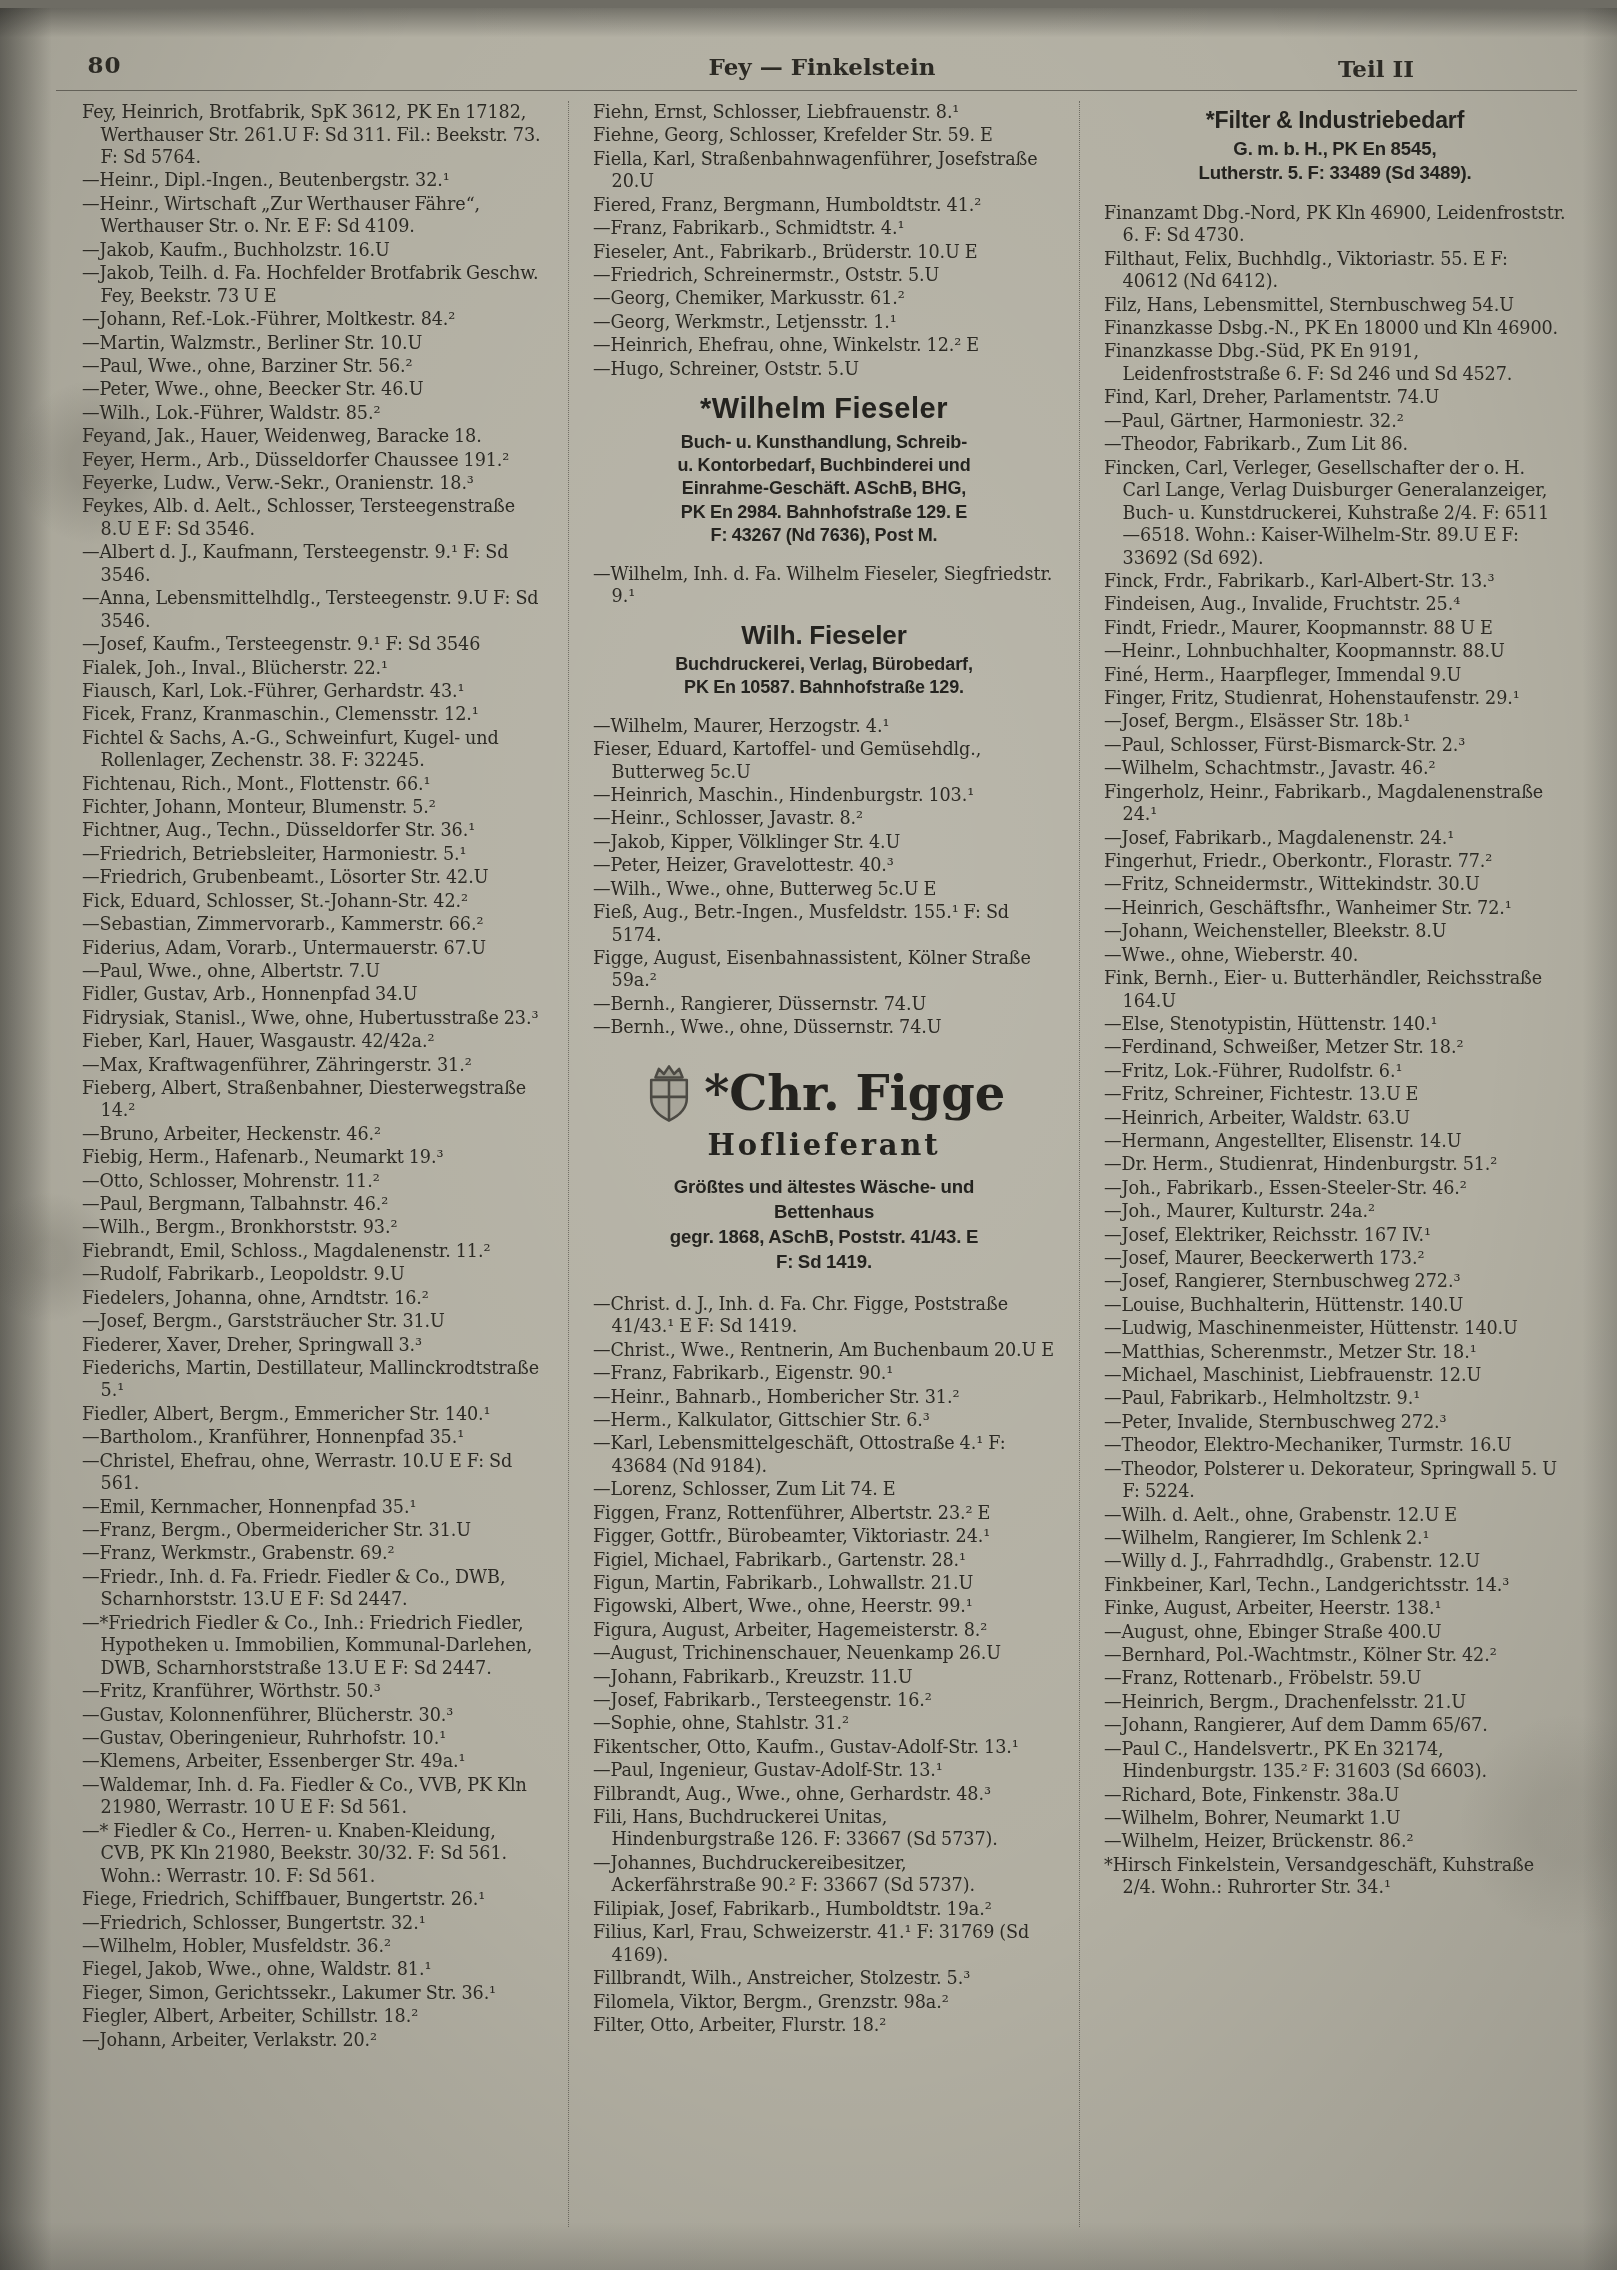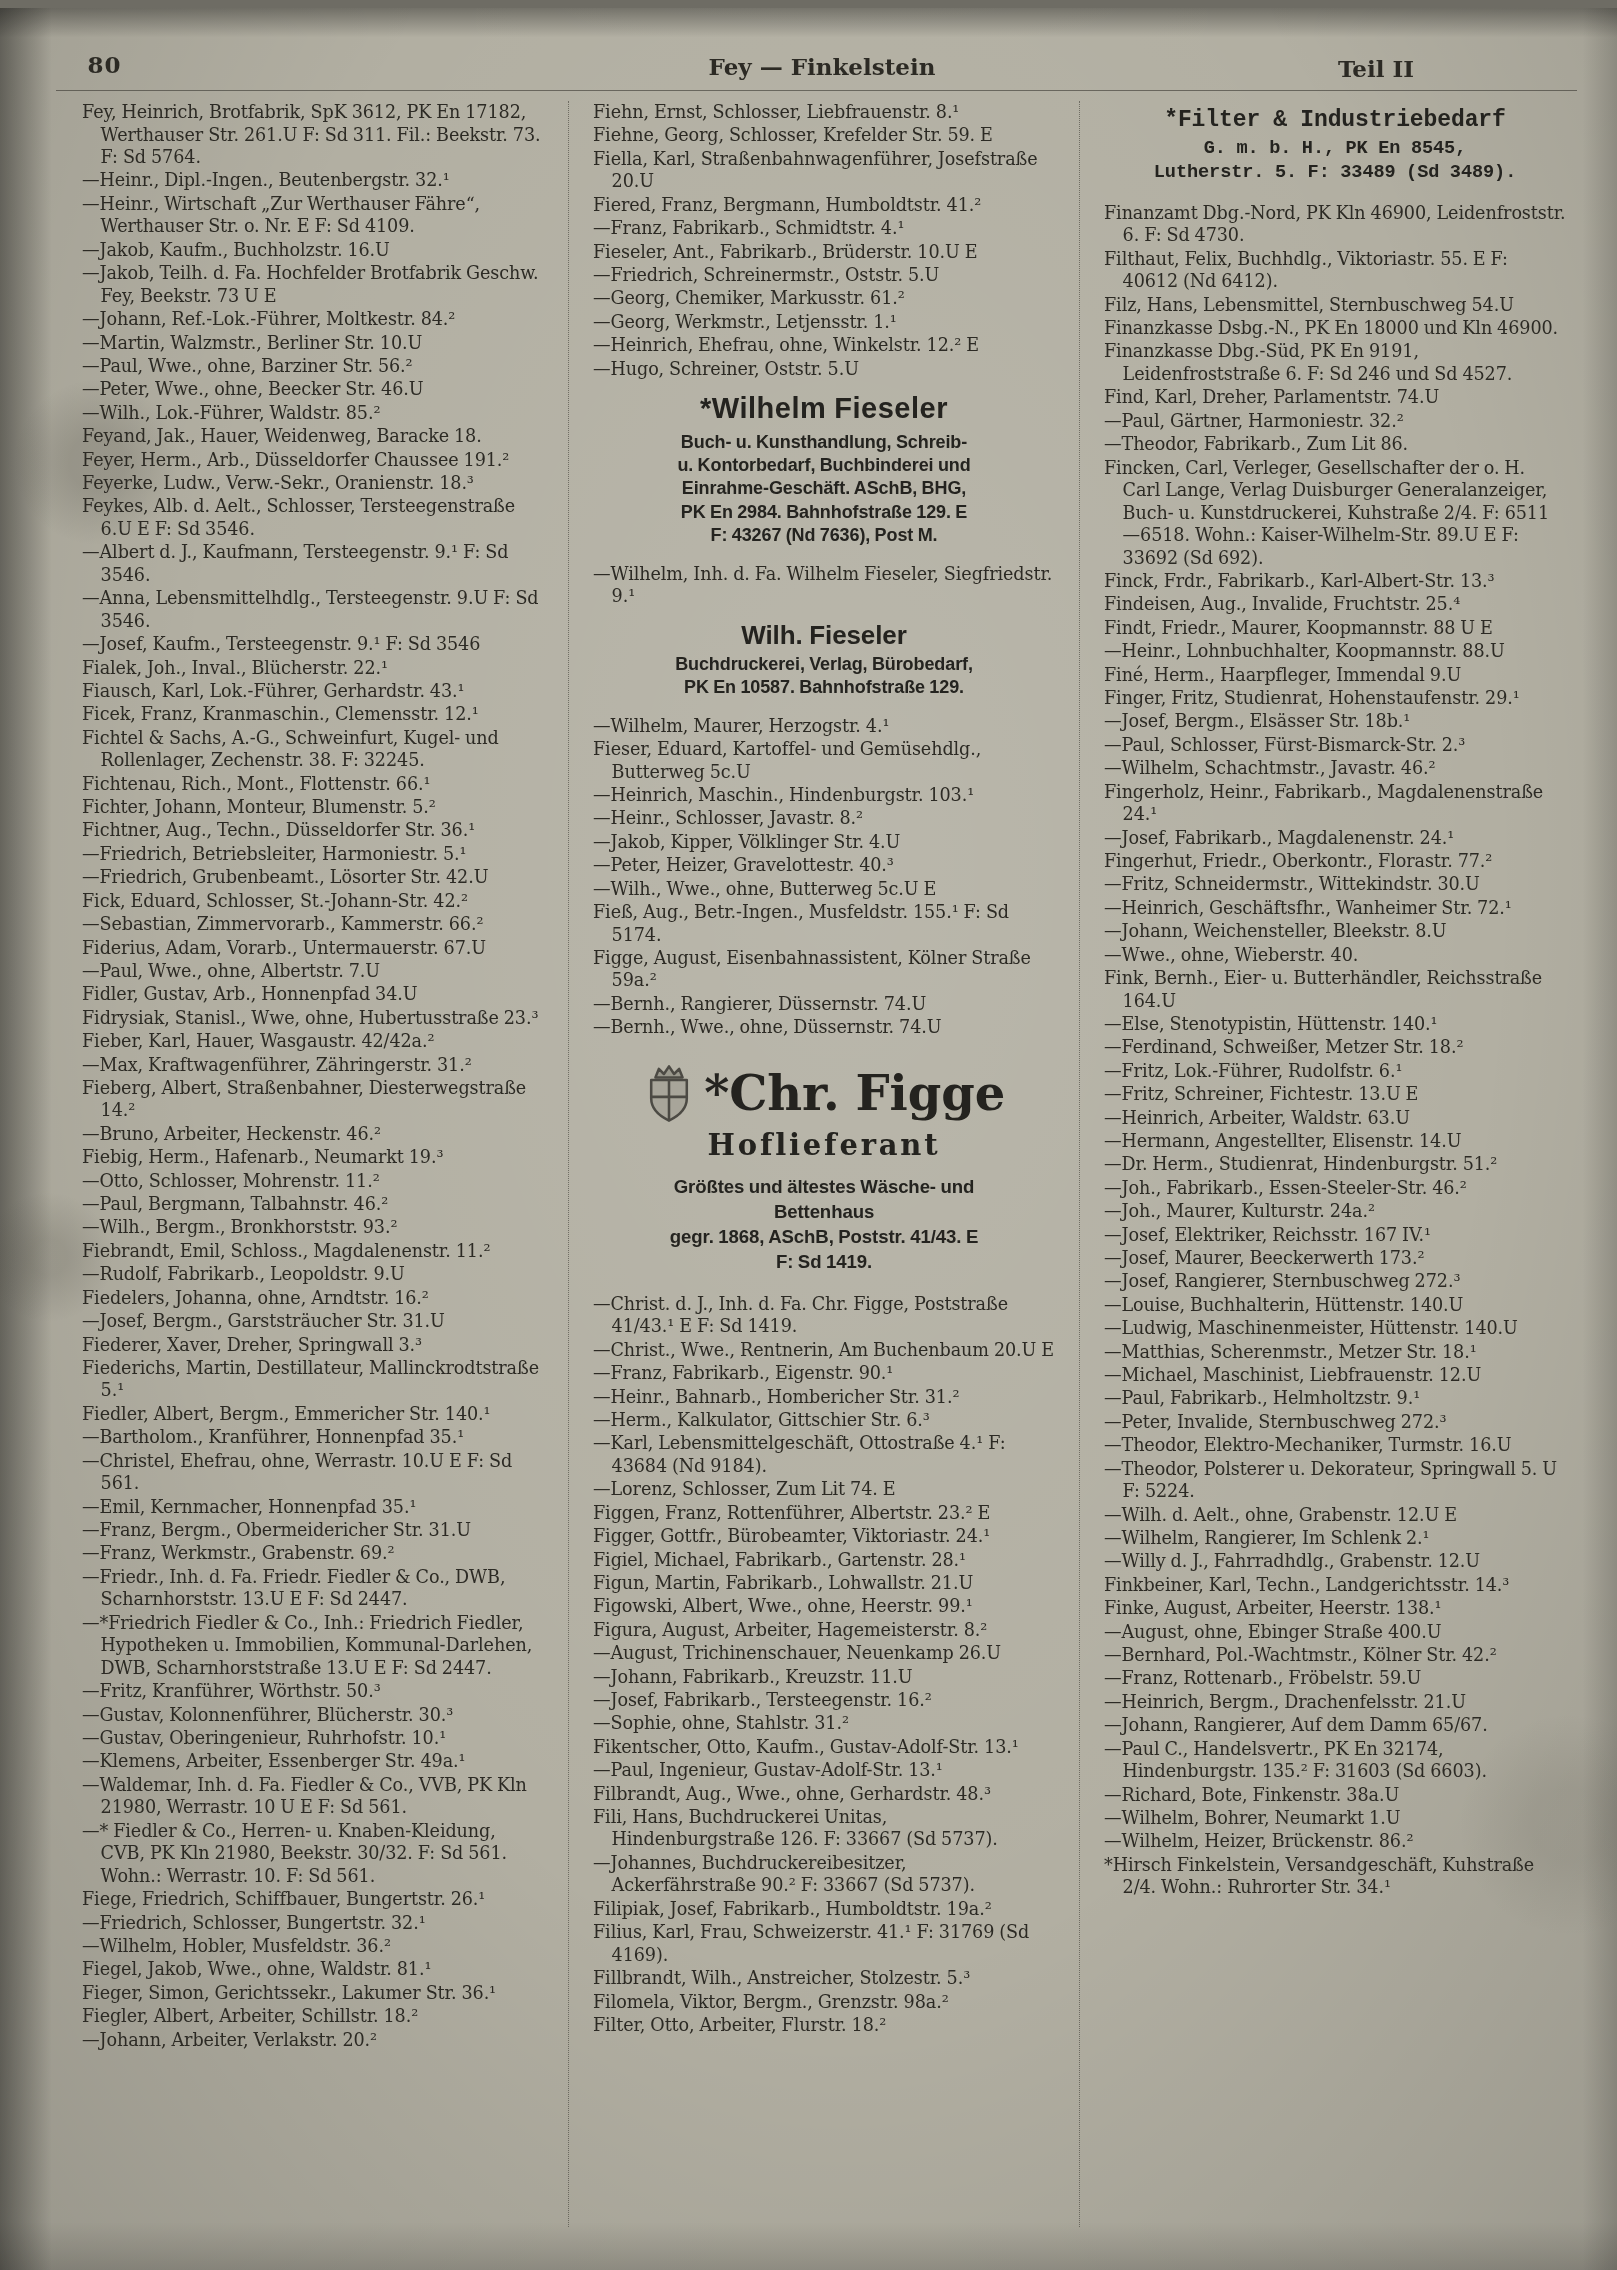--- a/index.html
+++ b/index.html
@@ -70,21 +70,21 @@
   .ad-fieseler2 .ad-title { font-size:26px; line-height:1.1; margin-bottom:3.7px; }
   .ad-fieseler2 .ad-line  { font-size:18px; line-height:1.3; }
 
   .ad-figge { margin-top:24px; margin-bottom:18.6px; }
   .ad-figge .ad-head { display:flex; align-items:center; justify-content:center; gap:9.3px; margin-bottom:1.9px; }
   .ad-figge .ad-title { font-family:"DejaVu Serif", serif; font-size:48px; line-height:1; }
   .ad-figge .ad-sub   { font-family:"DejaVu Serif", serif; font-weight:bold; font-size:29px; letter-spacing:2.8px; margin:3.7px 0 9.3px; }
   .ad-figge .ad-line  { font-size:18.6px; line-height:1.35; }
   .crest { display:inline-block; line-height:0; opacity:0.85; }
 
-  .ad-filter { margin-top:5.6px; margin-bottom:16.7px;font-family:Liberation Mono, monospace; }
+  .ad-filter { margin-top:5.6px; margin-bottom:16.7px; }
   .ad-filter .ad-title { font-size:23px; line-height:1.15; margin-bottom:3.7px; }
   .ad-filter .ad-line  { font-size:18.6px; line-height:1.3; }
 </style>
 </head>
 <body>
 
 <div class="page">
   <div class="stains"></div>
 
   <div class="header">
@@ -102,21 +102,21 @@
         <div class="entry">—Jakob, Kaufm., Buchholzstr. 16.U</div>
         <div class="entry">—Jakob, Teilh. d. Fa. Hochfelder Brotfabrik Geschw. Fey, Beekstr. 73 U E</div>
         <div class="entry">—Johann, Ref.-Lok.-Führer, Moltkestr. 84.²</div>
         <div class="entry">—Martin, Walzmstr., Berliner Str. 10.U</div>
         <div class="entry">—Paul, Wwe., ohne, Barziner Str. 56.²</div>
         <div class="entry">—Peter, Wwe., ohne, Beecker Str. 46.U</div>
         <div class="entry">—Wilh., Lok.-Führer, Waldstr. 85.²</div>
         <div class="entry">Feyand, Jak., Hauer, Weidenweg, Baracke 18.</div>
         <div class="entry">Feyer, Herm., Arb., Düsseldorfer Chaussee 191.²</div>
         <div class="entry">Feyerke, Ludw., Verw.-Sekr., Oranienstr. 18.³</div>
-        <div class="entry">Feykes, Alb. d. Aelt., Schlosser, Tersteegenstraße 6.U E F: Sd 3546.</div>
+        <div class="entry">Feykes, Alb. d. Aelt., Schlosser, Tersteegenstraße 8.U E F: Sd 3546.</div>
         <div class="entry">—Albert d. J., Kaufmann, Tersteegenstr. 9.¹ F: Sd 3546.</div>
         <div class="entry">—Anna, Lebensmittelhdlg., Tersteegenstr. 9.U F: Sd 3546.</div>
         <div class="entry">—Josef, Kaufm., Tersteegenstr. 9.¹ F: Sd 3546</div>
         <div class="entry">Fialek, Joh., Inval., Blücherstr. 22.¹</div>
         <div class="entry">Fiausch, Karl, Lok.-Führer, Gerhardstr. 43.¹</div>
         <div class="entry">Ficek, Franz, Kranmaschin., Clemensstr. 12.¹</div>
         <div class="entry">Fichtel &amp; Sachs, A.-G., Schweinfurt, Kugel- und Rollenlager, Zechenstr. 38. F: 32245.</div>
         <div class="entry">Fichtenau, Rich., Mont., Flottenstr. 66.¹</div>
         <div class="entry">Fichter, Johann, Monteur, Blumenstr. 5.²</div>
         <div class="entry">Fichtner, Aug., Techn., Düsseldorfer Str. 36.¹</div>

